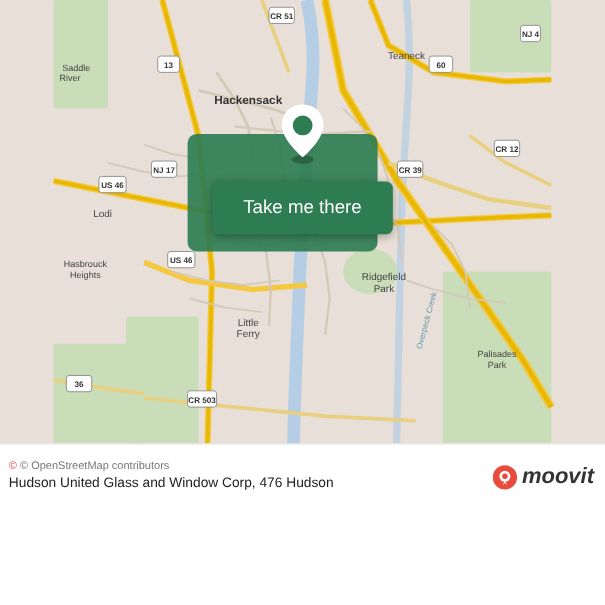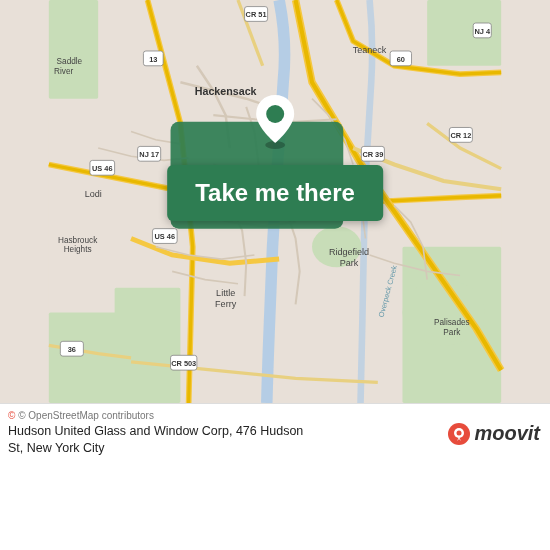--- a/index.html
+++ b/index.html
@@ -32,22 +32,22 @@
       align-items: center;
       gap: 0;
     }
 
     .take-me-there-btn {
       background-color: #2e8b57;
       color: white;
       border: none;
       border-radius: 6px;
       padding: 14px 28px;
-      font-size: 24px;
-      font-weight: 700;
+      font-size: 17px;
+      font-weight: 400;
       cursor: pointer;
       white-space: nowrap;
       box-shadow: 0 2px 8px rgba(0,0,0,0.3);
     }
 
     
     #footer {
       width: 550px;
       height: 60px;
       background-color: #ffffff;
@@ -227,21 +227,20 @@
   </div>
 </div>
 
 <div id="footer">
   <div class="footer-left">
     <div class="footer-attribution">
       <span style="color:#e74c3c;">©</span>
       <span>© OpenStreetMap contributors</span>
     </div>
     <div class="footer-text">Hudson United Glass and Window Corp, 476 Hudson</div>
-    <div class="footer-text">St, New York City</div>
   </div>
   <div class="moovit-logo">
     <div class="moovit-dot">
       <svg width="14" height="14" viewBox="0 0 14 14">
         <circle cx="7" cy="6" r="5" fill="white"></circle>
         <circle cx="7" cy="6" r="2.5" fill="#e74c3c"></circle>
         <path d="M7 10 L5 14 L7 12 L9 14 Z" fill="white"></path>
       </svg>
     </div>
     <span style="font-style:italic; font-weight:bold; font-size:20px; color:#333;">moovit</span>

